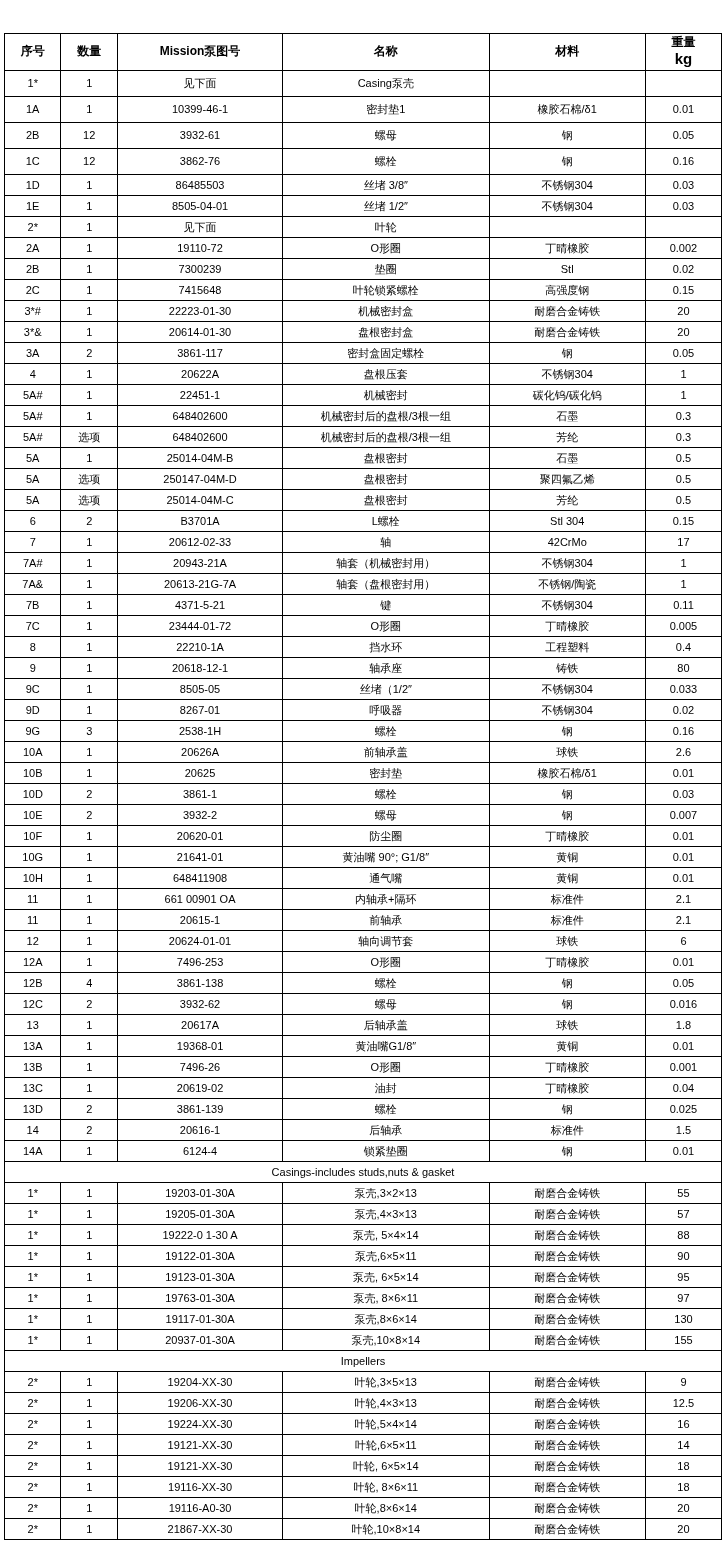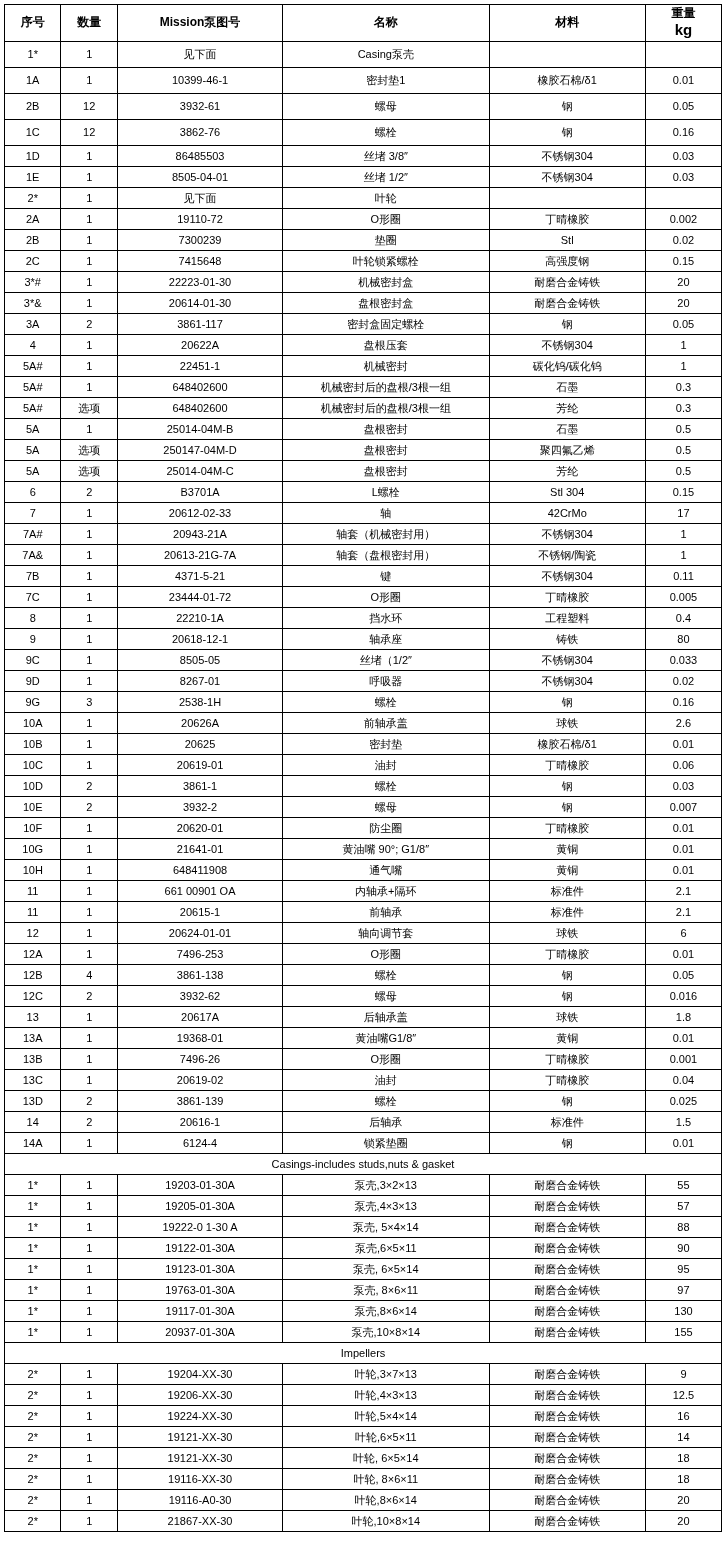--- a/index.html
+++ b/index.html
@@ -14,20 +14,21 @@
   .sheet {
     width: 726px;
     box-sizing: border-box;
     padding: 4px 4px 4px 4px;
   }
   table.parts {
     border-collapse: collapse;
     width: 718px;
     table-layout: fixed;
     border: 1px solid #000;
+    margin-top: 29px;
   }
   table.parts th, table.parts td {
     border: 1px solid #000;
     text-align: center;
     vertical-align: middle;
     font-size: 11px;
     line-height: 1.15;
     padding: 1px 2px;
     word-break: break-word;
   }
@@ -337,28 +338,20 @@
         </tr>
         <tr class="norm">
           <td>10B</td>
           <td>1</td>
           <td>20625</td>
           <td>密封垫</td>
           <td>橡胶石棉/δ1</td>
           <td>0.01</td>
         </tr>
         <tr class="norm">
-          <td>10C</td>
-          <td>1</td>
-          <td>20619-01</td>
-          <td>油封</td>
-          <td>丁晴橡胶</td>
-          <td>0.06</td>
-        </tr>
-        <tr class="norm">
           <td>10D</td>
           <td>2</td>
           <td>3861-1</td>
           <td>螺栓</td>
           <td>钢</td>
           <td>0.03</td>
         </tr>
         <tr class="norm">
           <td>10E</td>
           <td>2</td>
@@ -562,21 +555,21 @@
           <td>耐磨合金铸铁</td>
           <td>155</td>
         </tr>
         <tr class="norm">
           <td class="section" colspan="6">Impellers</td>
         </tr>
         <tr class="norm">
           <td>2*</td>
           <td>1</td>
           <td>19204-XX-30</td>
-          <td>叶轮,3×7×13</td>
+          <td>叶轮,3×5×13</td>
           <td>耐磨合金铸铁</td>
           <td>9</td>
         </tr>
         <tr class="norm">
           <td>2*</td>
           <td>1</td>
           <td>19206-XX-30</td>
           <td>叶轮,4×3×13</td>
           <td>耐磨合金铸铁</td>
           <td>12.5</td>

